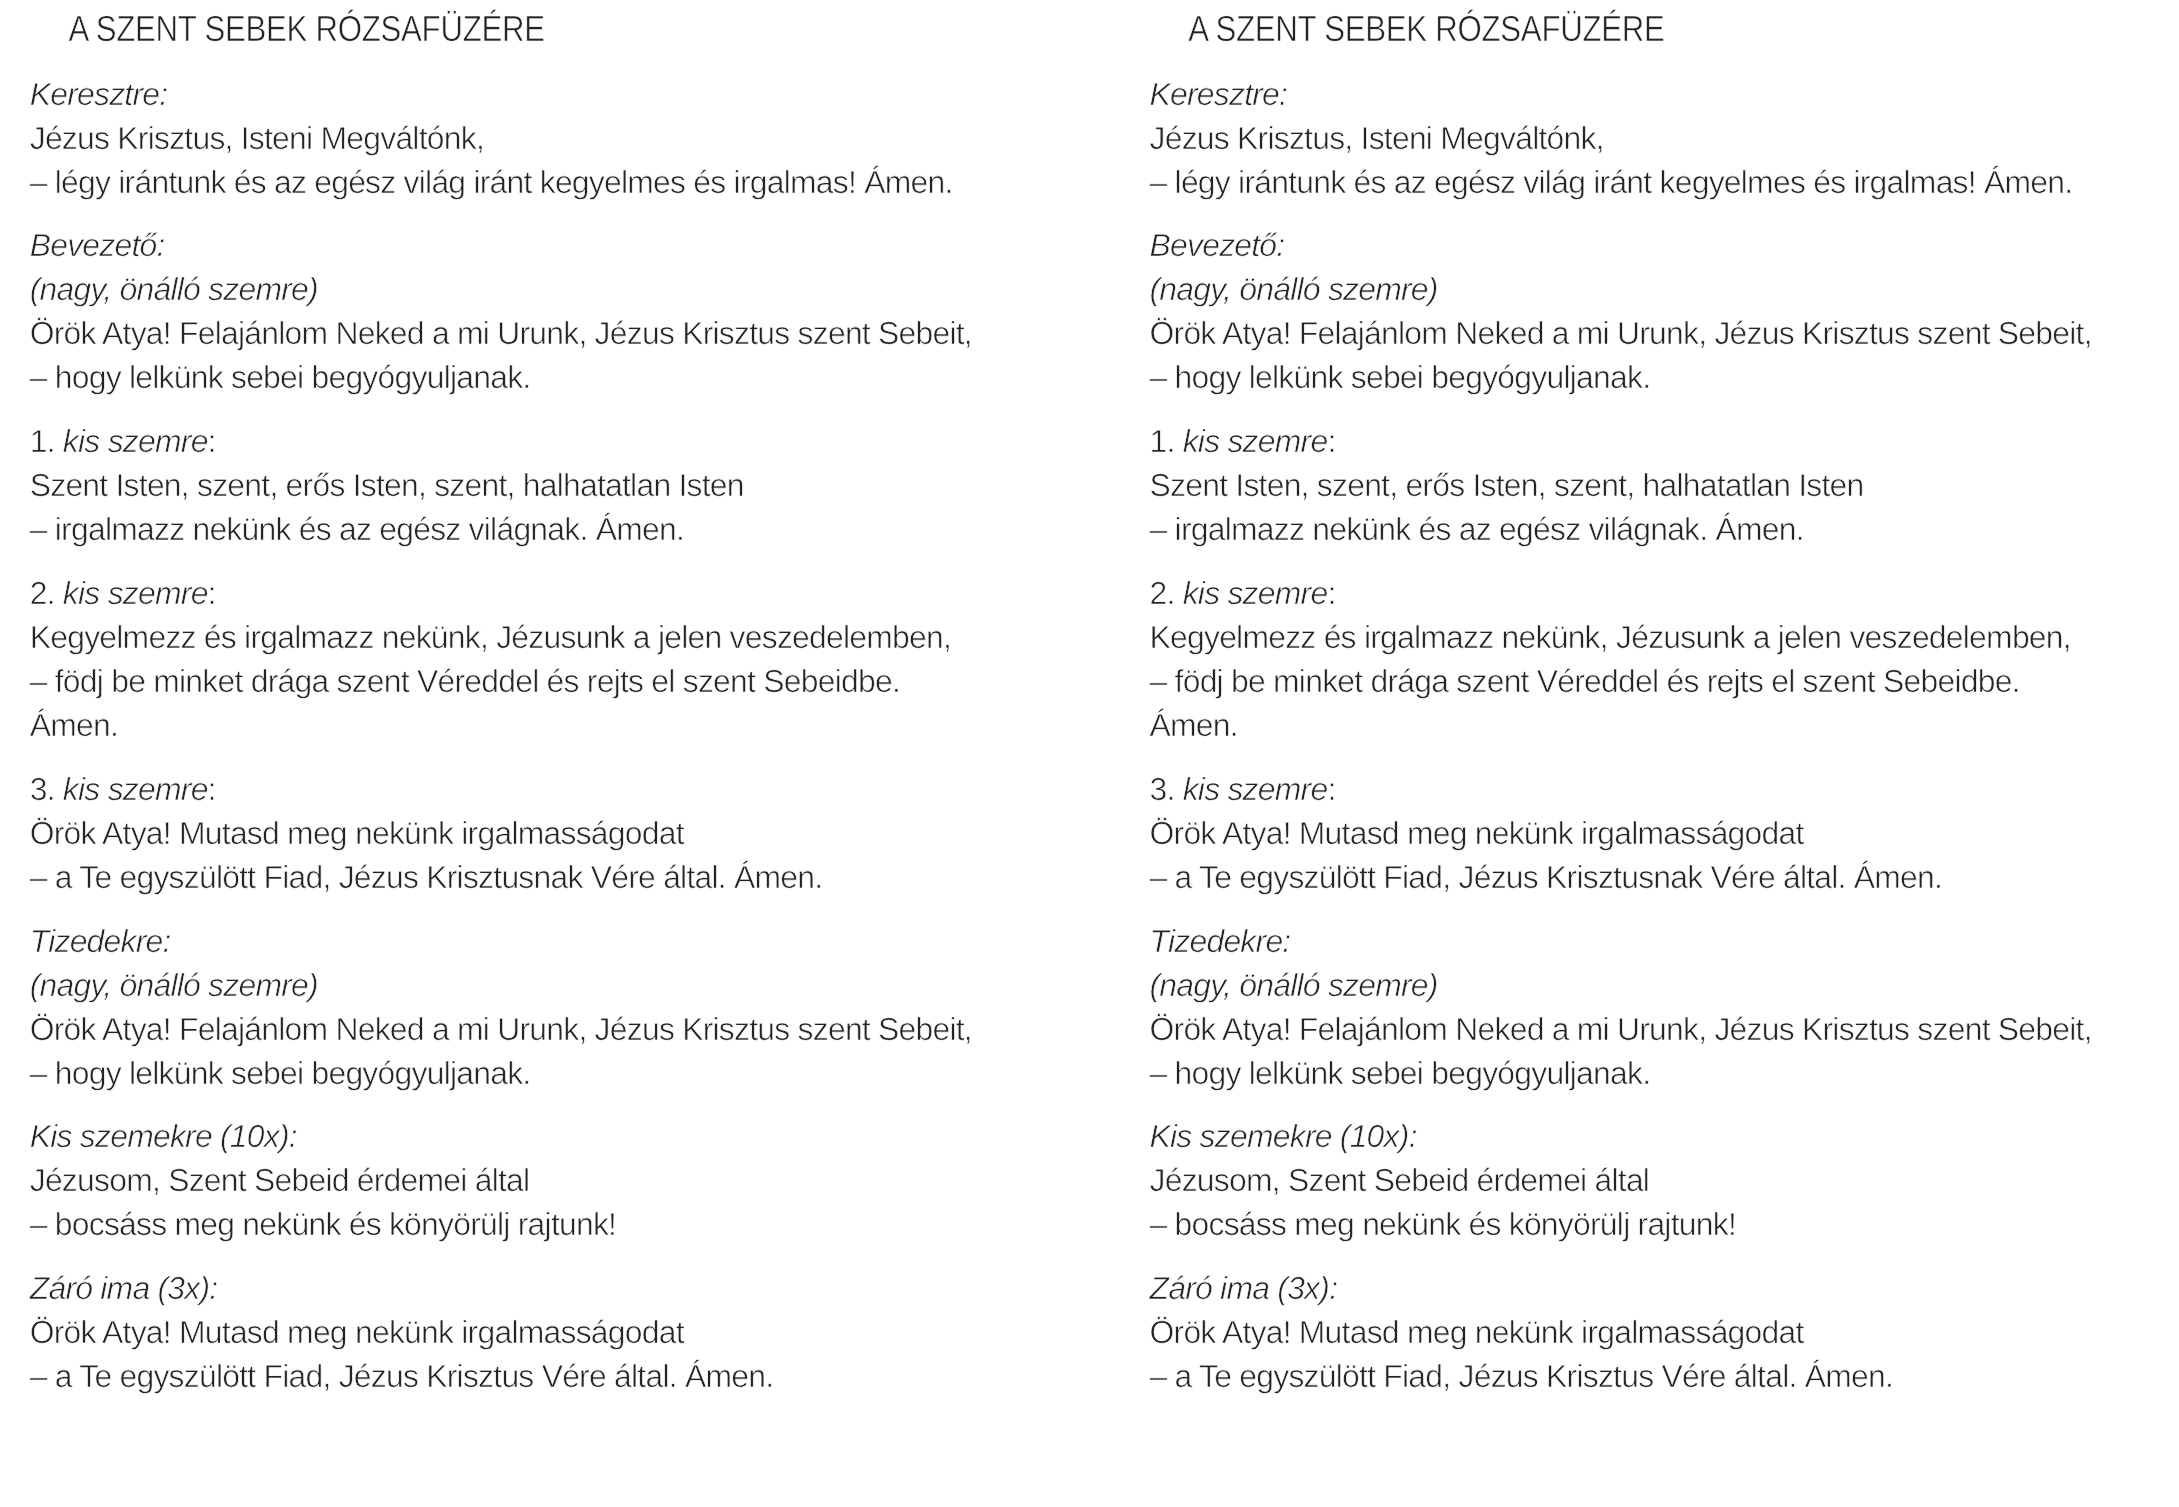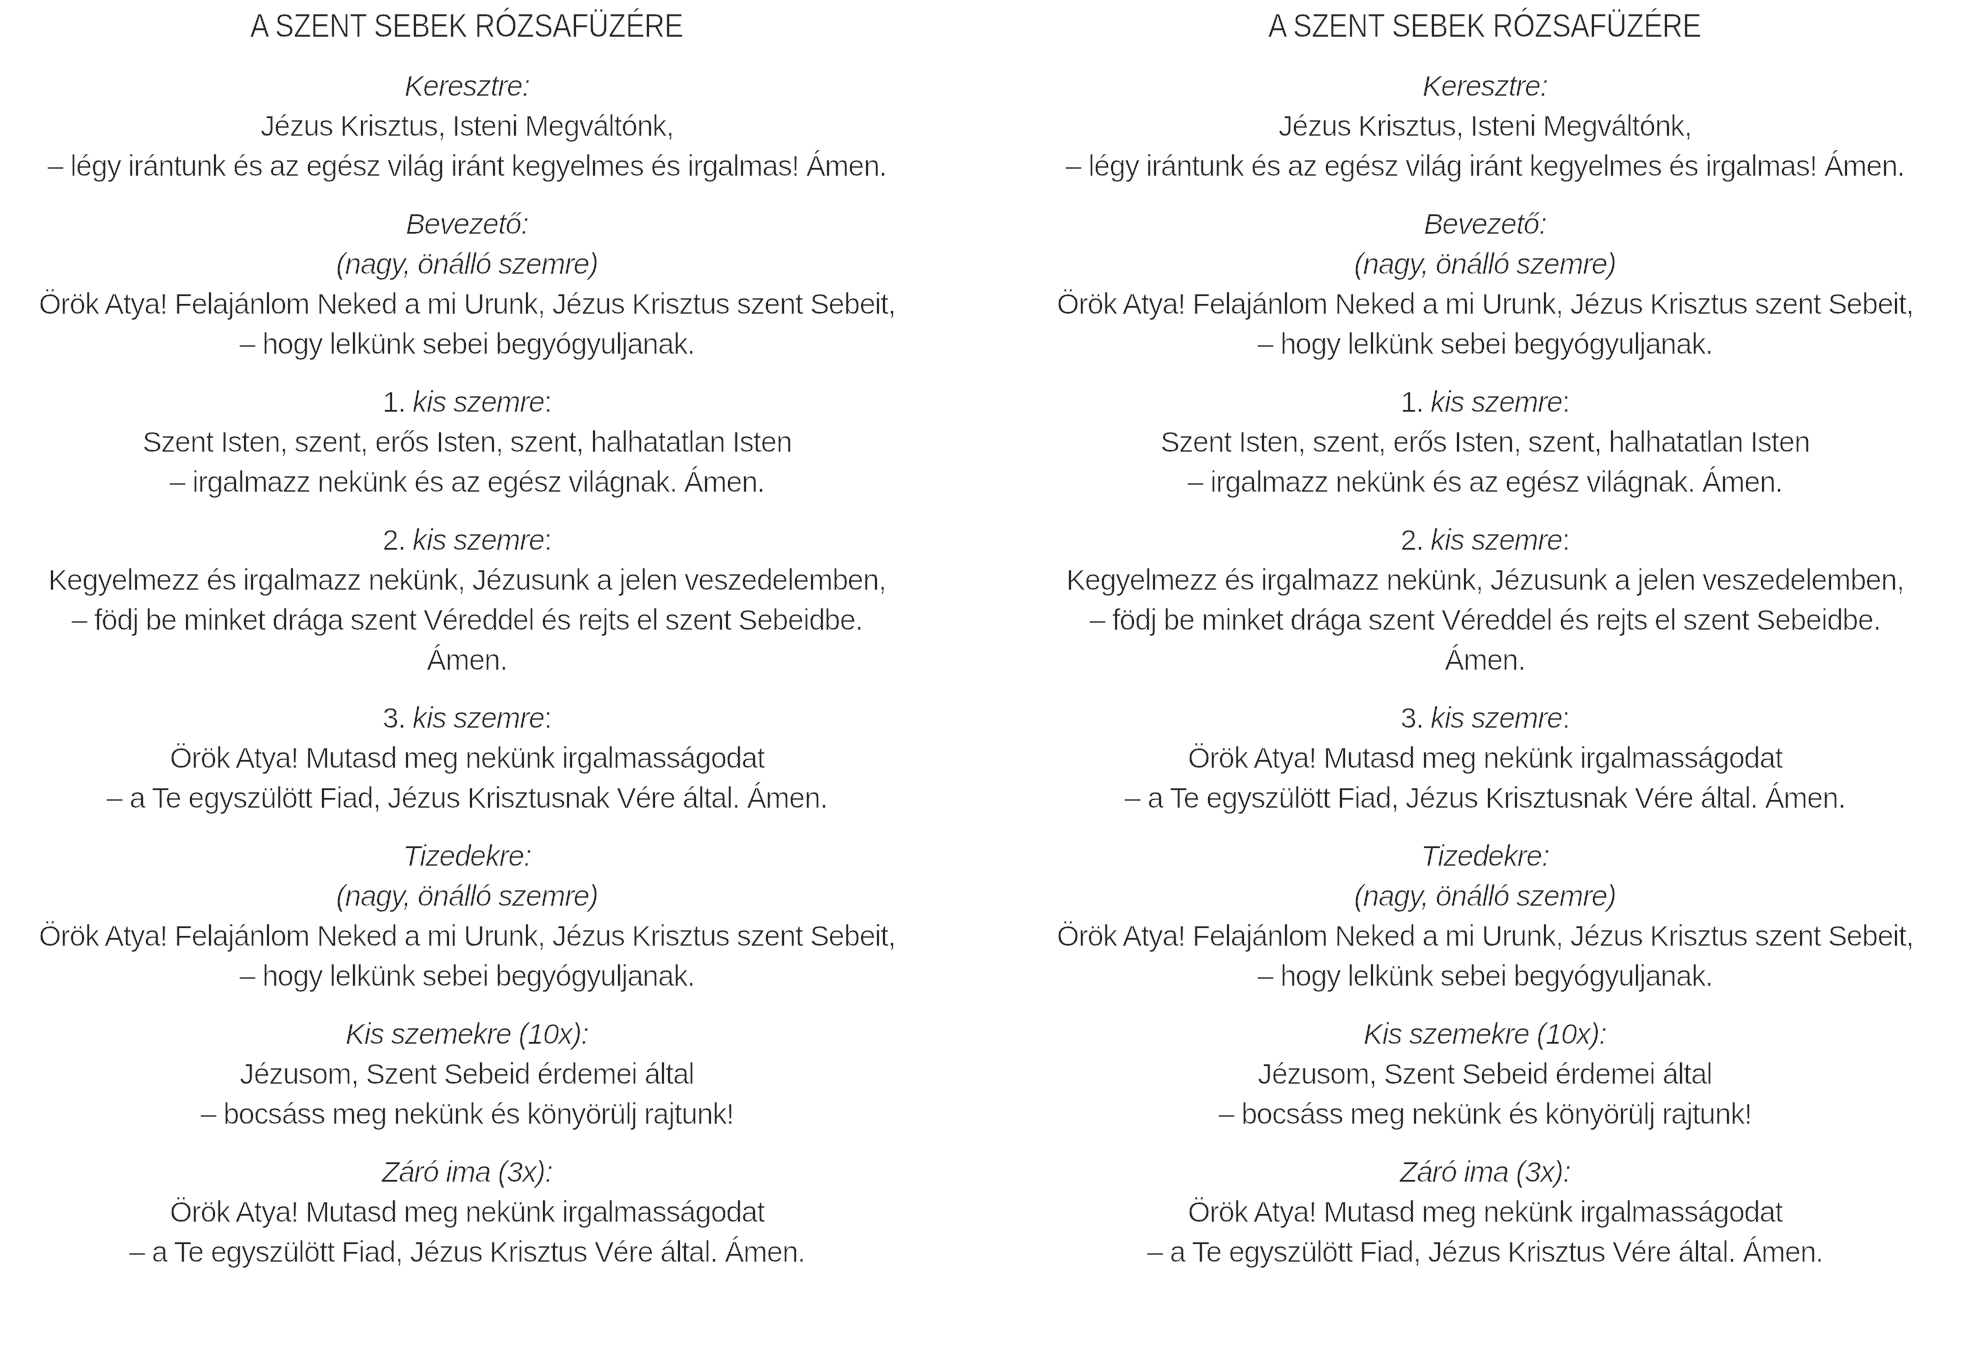--- a/index.html
+++ b/index.html
@@ -14,21 +14,20 @@
     overflow: hidden;
     font-family: "Liberation Sans", "DejaVu Sans", sans-serif;
     font-stretch: condensed;
     color: #242424;
     -webkit-text-stroke: 0.55px #ffffff; 
   }
   .card {
     position: absolute;
     top: 0;
     width: 880px;
-    text-align: center;
   }
   .card.left  { left: 27px;  }
   .card.right { left: 1045px; }
   .card-title {
     margin: 0;
     padding-top: 4px;
     font-size: 33px;
     font-weight: normal;
     line-height: 44px;
     white-space: nowrap;

